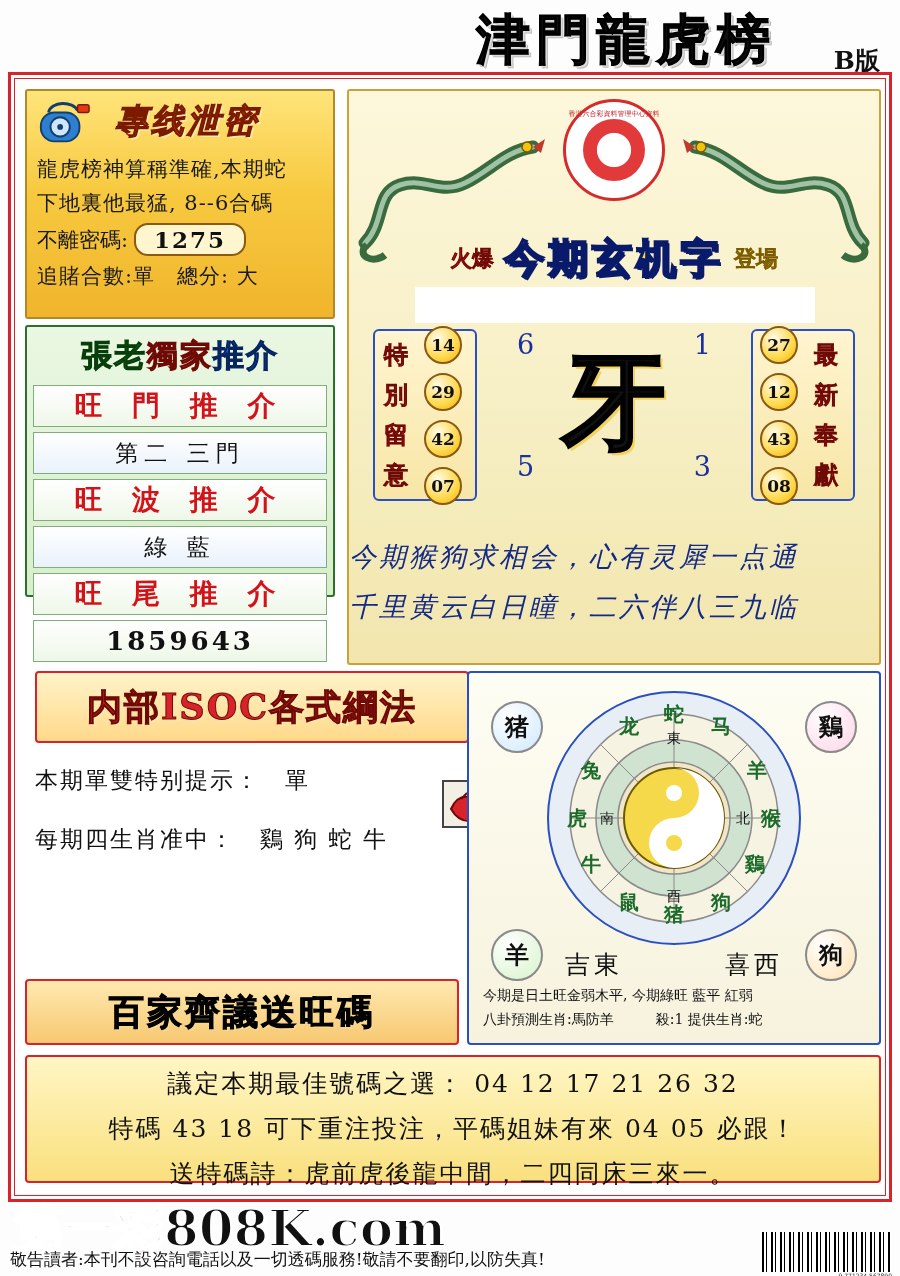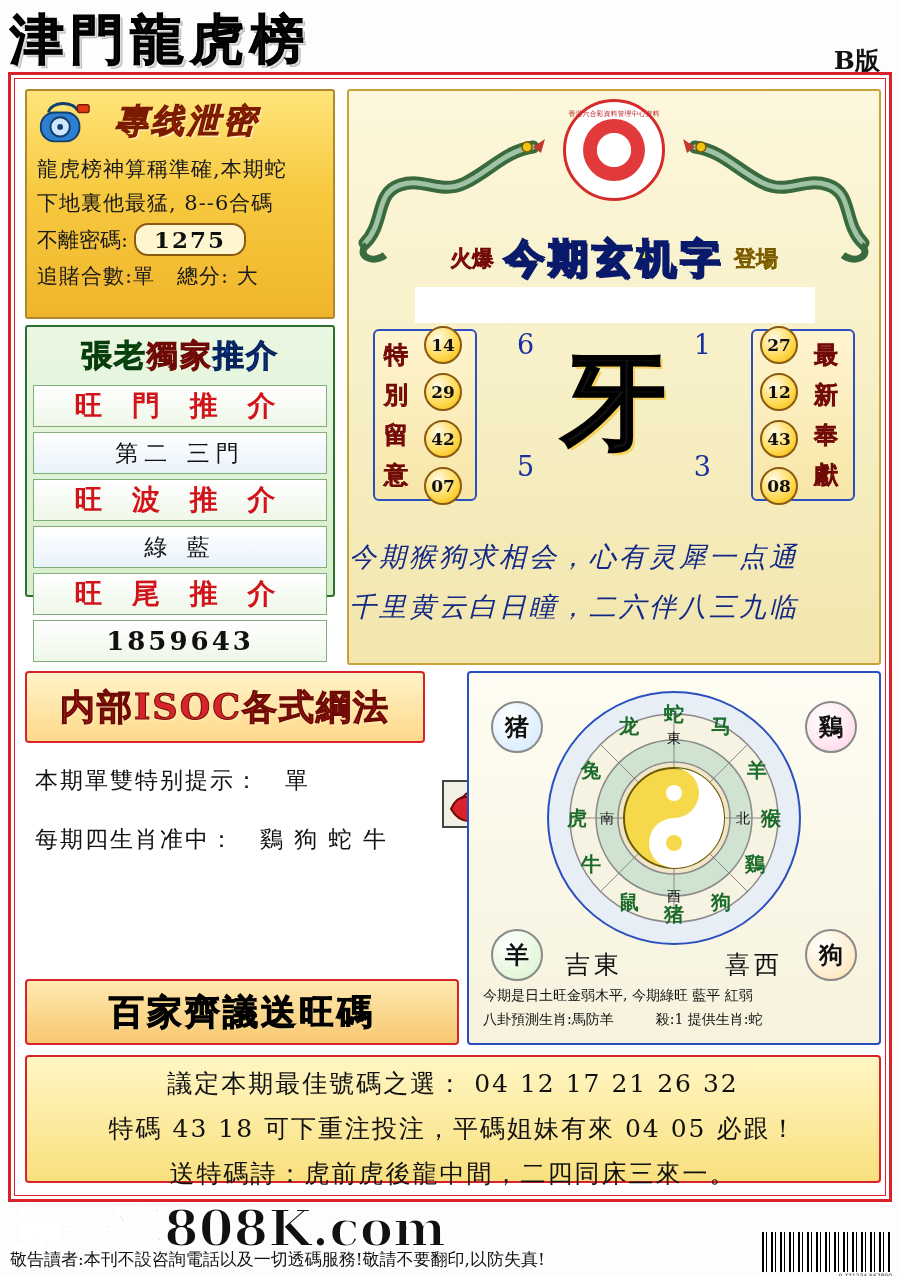--- a/index.html
+++ b/index.html
@@ -7,22 +7,22 @@
     width:900px;height:1276px;
     background:#fdfdfd;
     font-family:"DejaVu Sans","Liberation Sans",sans-serif;
     position:relative;
     overflow:hidden;
   }
   .page{position:absolute;inset:0;}
 
   
   .masthead{
-    position:absolute;left:10px;top:4px;width:776px;height:66px;
-    text-align:left;
+    position:absolute;left:0;top:4px;width:776px;height:66px;
+    text-align:right;
   }
   .masthead .title{
     display:inline-block;
     font-family:"DejaVu Serif","Liberation Serif",serif;
     font-weight:bold;
     font-size:54px;
     letter-spacing:6px;
     color:#111;
     -webkit-text-stroke:1px #000;
     text-shadow:2px 2px 0 #ddd, 3px 3px 0 #bbb;
@@ -201,21 +201,21 @@
     position:absolute;left:0;right:0;top:448px;
     font-family:"DejaVu Serif","Liberation Serif",serif;
   }
   .poem div{
     font-size:27px;color:#142a86;letter-spacing:3px;margin-bottom:14px;
     font-style:italic;
   }
 
   
   .isoc{
-    left:14px;top:596px;width:400px;height:72px;
+    left:24px;top:596px;width:434px;height:72px;
     border:2px solid #d8232a;border-radius:4px;
     background:linear-gradient(180deg,#fff3c9,#ffd98a);
     display:flex;align-items:center;justify-content:center;
   }
   .isoc span{
     font-family:"DejaVu Serif","Liberation Serif",serif;
     font-weight:bold;font-size:35px;letter-spacing:2px;
     color:#d8232a;
     -webkit-text-stroke:1px #6d0a06;
     text-shadow:2px 2px 0 #ffe9a8;

